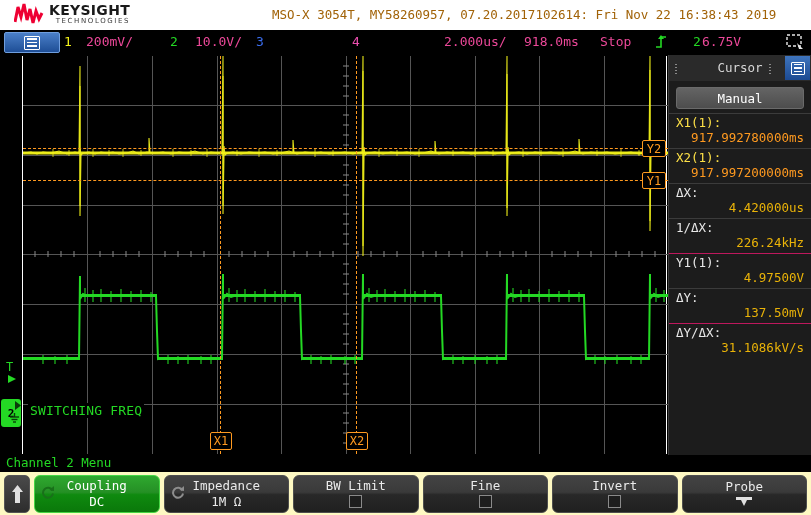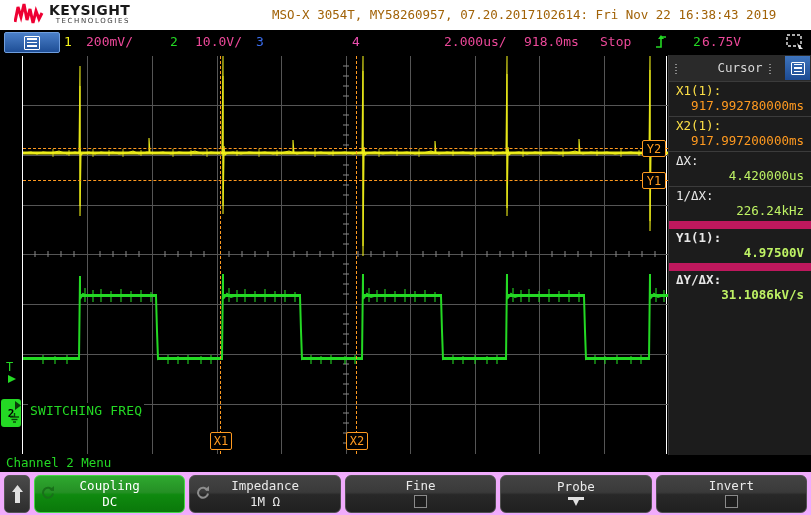--- a/index.html
+++ b/index.html
@@ -117,36 +117,36 @@
     display:flex; align-items:center; justify-content:center;
   }
   #sp-menu .hamburger{ width:14px; height:13px; }
   #sp-mode{
     margin:6px 7px 4px 7px; height:22px; border:1px solid #6a6a6a; border-radius:3px;
     background:linear-gradient(#646464,#4d4d4d);
     display:flex; align-items:center; justify-content:center;
     color:#ffffff; font-size:12.5px;
   }
   .cur-row{ padding:1px 7px 2px 7px; border-top:1px solid #3b3b3b; }
-  .cur-row.sep-thick{ border-top:8px solid #be185d;font-weight:bold; }
+  .cur-row.sep-thick{ border-top:1px solid #be185d; }
   .cur-label{ font-size:12.5px; line-height:15px; }
   .cur-label.orange{ color:#fde047; }
   .cur-label.white{ color:#e8e8e8; }
   .cur-value{ font-size:12.5px; line-height:16px; text-align:right; }
   .cur-value.orange{ color:#ff9a20; }
-  .cur-value.white{ color:#bef264; }
+  .cur-value.white{ color:#eab308; }
 
   
   #menu-title{
     position:absolute; left:0; top:455px; width:811px; height:17px;
     color:#24d924; font-size:12.5px; padding-left:6px; background:#000;
   }
   #softkeys{
     position:absolute; left:0; top:472px; width:811px; height:43px;
-    background:#f0abfc; display:flex; align-items:center; gap:4px; padding:0 4px;
+    background:#fef9c3; display:flex; align-items:center; gap:4px; padding:0 4px;
   }
   #up-arrow-key{
     width:26px; height:38px; border-radius:5px;
     background:linear-gradient(#4a4a4a,#2d2d2d); border:1px solid #555;
     display:flex; align-items:center; justify-content:center;
   }
   .softkey{
     flex:1; height:38px; border-radius:6px; position:relative;
     background:linear-gradient(#434343 0%,#3a3a3a 45%,#282828 52%,#202020 100%);
     border:1px solid #4e4e4e;
@@ -524,40 +524,45 @@
       </span>
     <div id="sp-menu">
       <span class="hamburger">
           <i></i>
           <i></i>
           <i></i>
         </span>
     </div>
   </div>
 
+  <div id="sp-mode">Manual</div>
 
   <div class="cur-row">
     <div class="cur-label orange">X1(1):</div>
     <div class="cur-value orange">917.992780000ms</div>
   </div>
   <div class="cur-row">
     <div class="cur-label orange">X2(1):</div>
     <div class="cur-value orange">917.997200000ms</div>
   </div>
   <div class="cur-row">
     <div class="cur-label white">ΔX:</div>
     <div class="cur-value white">4.420000us</div>
   </div>
   <div class="cur-row">
     <div class="cur-label white">1/ΔX:</div>
     <div class="cur-value white">226.24kHz</div>
   </div>
   <div class="cur-row sep-thick">
     <div class="cur-label white">Y1(1):</div>
     <div class="cur-value white">4.97500V</div>
+  </div>
+  <div class="cur-row">
+    <div class="cur-label white">ΔY:</div>
+    <div class="cur-value white">137.50mV</div>
   </div>
   <div class="cur-row sep-thick">
     <div class="cur-label white">ΔY/ΔX:</div>
     <div class="cur-value white">31.1086kV/s</div>
   </div>
 </div>
 
 <div id="menu-title">Channel 2 Menu</div>
 <div id="softkeys">
   <div id="up-arrow-key">
@@ -577,30 +582,34 @@
 
   <div class="softkey">
     <svg class="sk-knob" viewBox="0 0 14 14">
       <path d="M11.5 5.5 A5 5 0 1 0 12 8.5" stroke="#8d8d8d" stroke-width="2" fill="none"></path>
       <path d="M13 1 L13 6 L8.5 5 Z" fill="#8d8d8d"></path>
     </svg>
     <span class="sk-label">Impedance</span>
     <span class="sk-sub">1M Ω</span>
   </div>
 
+  <div class="softkey">
+    <span class="sk-label">BW Limit</span>
+    <span class="sk-check"></span>
+  </div>
 
   <div class="softkey">
     <span class="sk-label">Fine</span>
+    <span class="sk-check"></span>
+  </div>
+
+  <div class="softkey">
+    <span class="sk-label">Invert</span>
     <span class="sk-check"></span>
   </div>
 
   <div class="softkey">
     <span class="sk-label">Probe</span>
     <svg class="sk-dnarrow" viewBox="0 0 20 11">
       <path d="M2 1 L18 1 L18 4 L13 4 L10 10 L7 4 L2 4 Z" fill="#e0e0e0"></path>
     </svg>
   </div>
-
-  <div class="softkey">
-    <span class="sk-label">Invert</span>
-    <span class="sk-check"></span>
-  </div>
 </div>
 
 </body></html>

